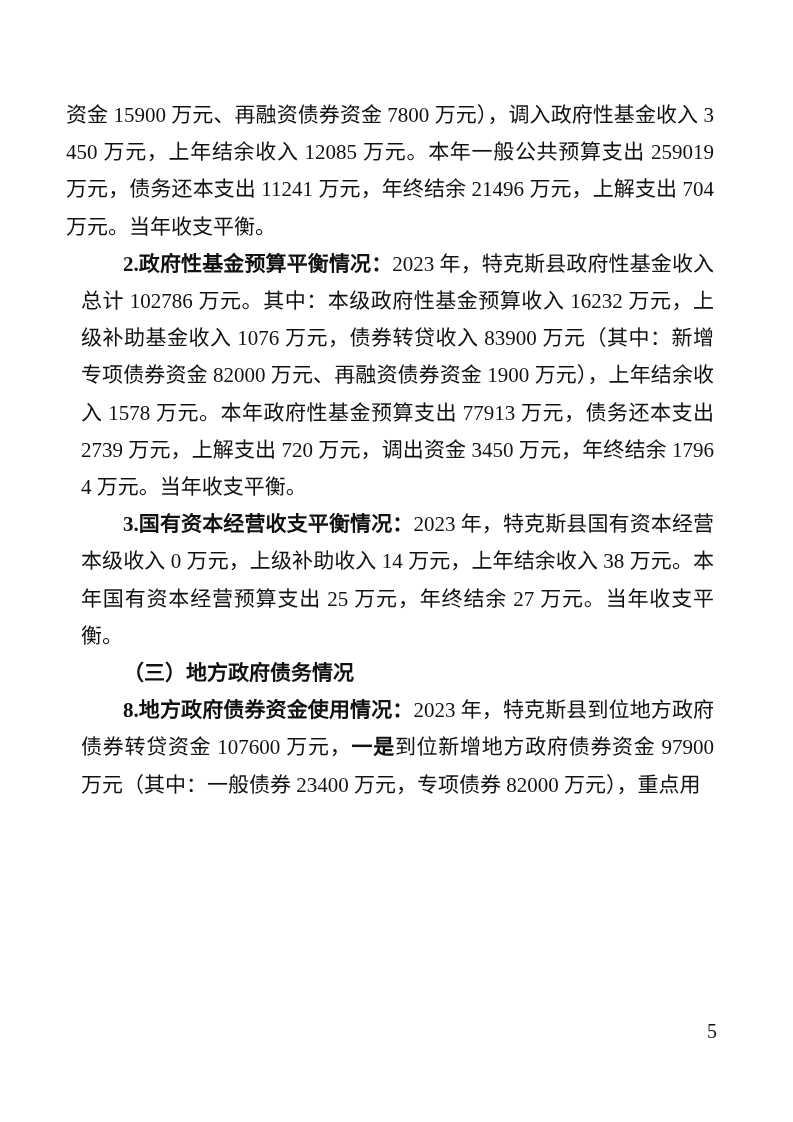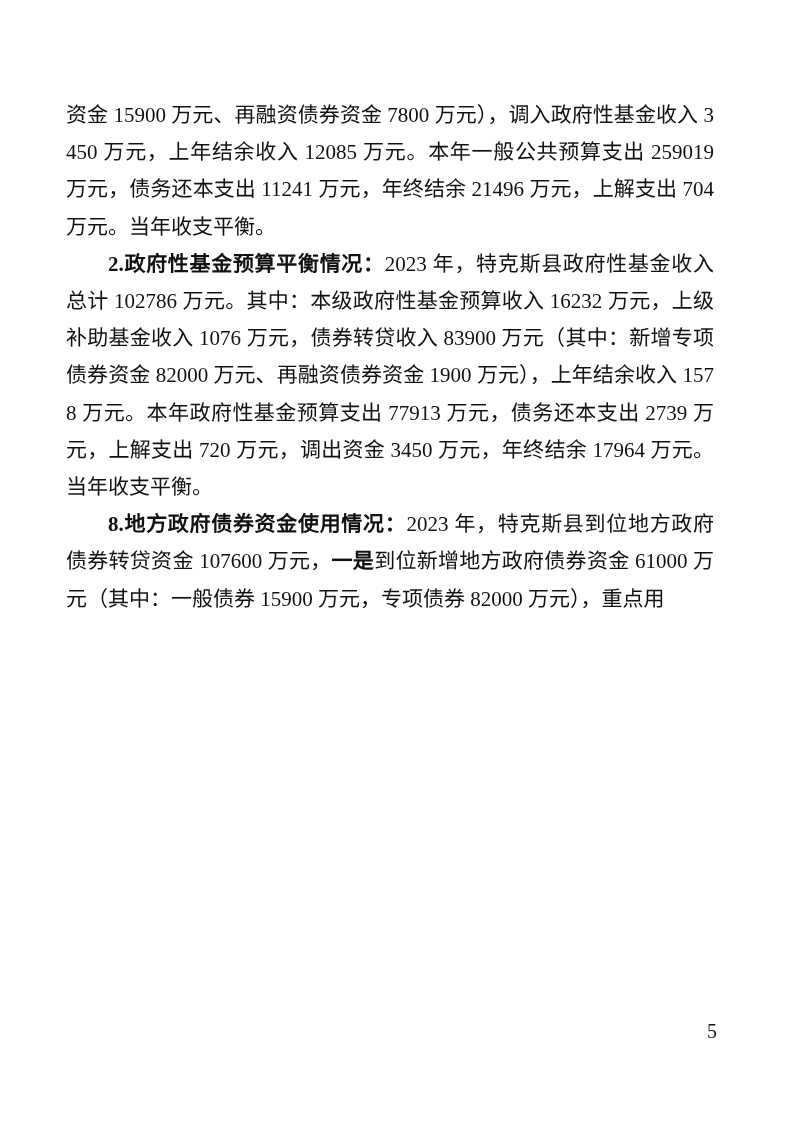--- a/index.html
+++ b/index.html
@@ -28,20 +28,21 @@
     margin: 0;
     padding: 0;
     font-size: 21px;
     line-height: 37.2px;
     text-align: justify;
     text-justify: inter-ideograph;
     word-break: break-all;
   }
   .doc-body p.indent {
     text-indent: 42px;
+    margin-left: 15px;
   }
   .doc-body b {
     font-weight: bold;
   }
   .page-number {
     position: absolute;
     left: 698px;
     top: 1017px;
     width: 28px;
     font-size: 20px;
@@ -50,16 +51,18 @@
     color: #111111;
   }
 </style>
 </head>
 <body>
 
 <div class="page">
   <div class="doc-body" id="doc-body">
       <p><span>资金 15900 万元、再融资债券资金 7800 万元），调入政府性基金收入 3450 万元，上年结余收入 12085 万元。本年一般公共预算支出 259019 万元，债务还本支出 11241 万元，年终结余 21496 万元，上解支出 704 万元。当年收支平衡。</span></p>
       <p class="indent"><b>2.政府性基金预算平衡情况：</b><span>2023 年，特克斯县政府性基金收入总计 102786 万元。其中：本级政府性基金预算收入 16232 万元，上级补助基金收入 1076 万元，债券转贷收入 83900 万元（其中：新增专项债券资金 82000 万元、再融资债券资金 1900 万元），上年结余收入 1578 万元。本年政府性基金预算支出 77913 万元，债务还本支出 2739 万元，上解支出 720 万元，调出资金 3450 万元，年终结余 17964 万元。当年收支平衡。</span></p>
-      <p class="indent"><b>8.地方政府债券资金使用情况：</b><span>2023 年，特克斯县到位地方政府债券转贷资金 107600 万元，</span><b>一是</b><span>到位新增地方政府债券资金 61000 万元（其中：一般债券 15900 万元，专项债券 82000 万元），重点用</span></p>
+      <p class="indent"><b>3.国有资本经营收支平衡情况：</b><span>2023 年，特克斯县国有资本经营本级收入 0 万元，上级补助收入 14 万元，上年结余收入 38 万元。本年国有资本经营预算支出 25 万元，年终结余 27 万元。当年收支平衡。</span></p>
+      <p class="indent"><b>（三）地方政府债务情况</b></p>
+      <p class="indent"><b>8.地方政府债券资金使用情况：</b><span>2023 年，特克斯县到位地方政府债券转贷资金 107600 万元，</span><b>一是</b><span>到位新增地方政府债券资金 97900 万元（其中：一般债券 23400 万元，专项债券 82000 万元），重点用</span></p>
     </div>
   <div class="page-number">5</div>
 </div>
 
 </body></html>

